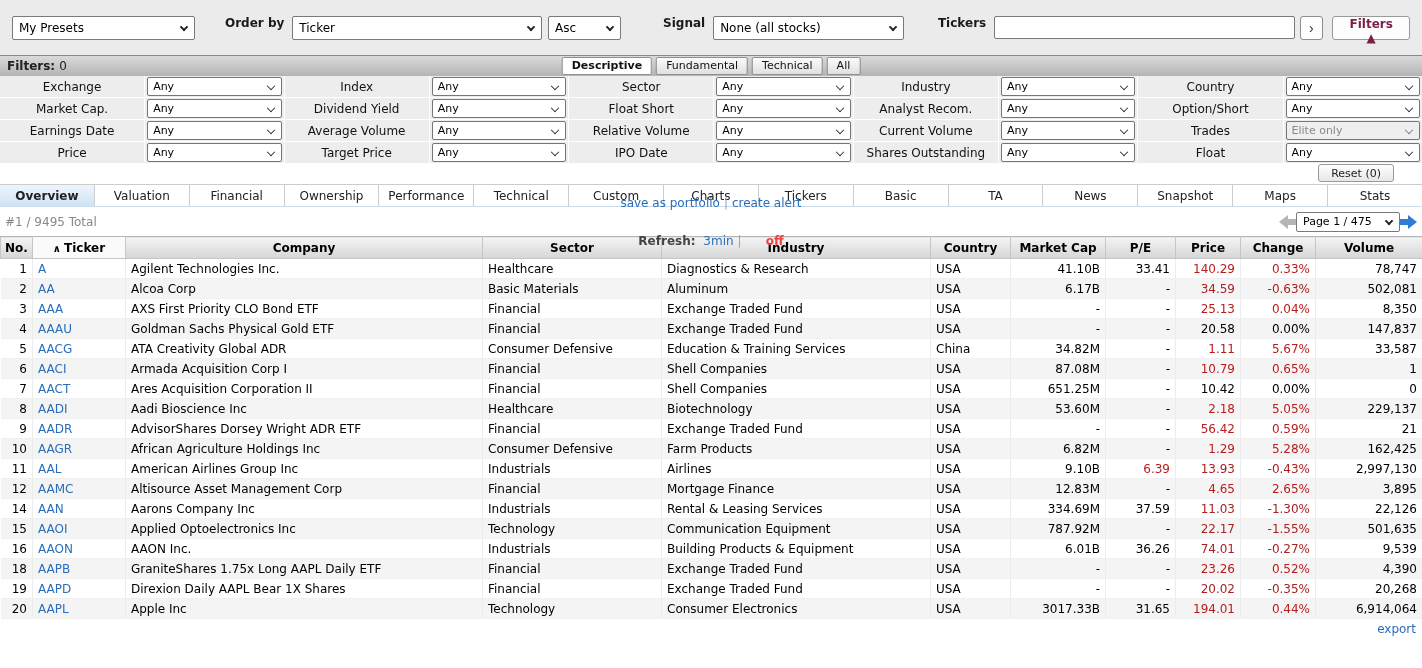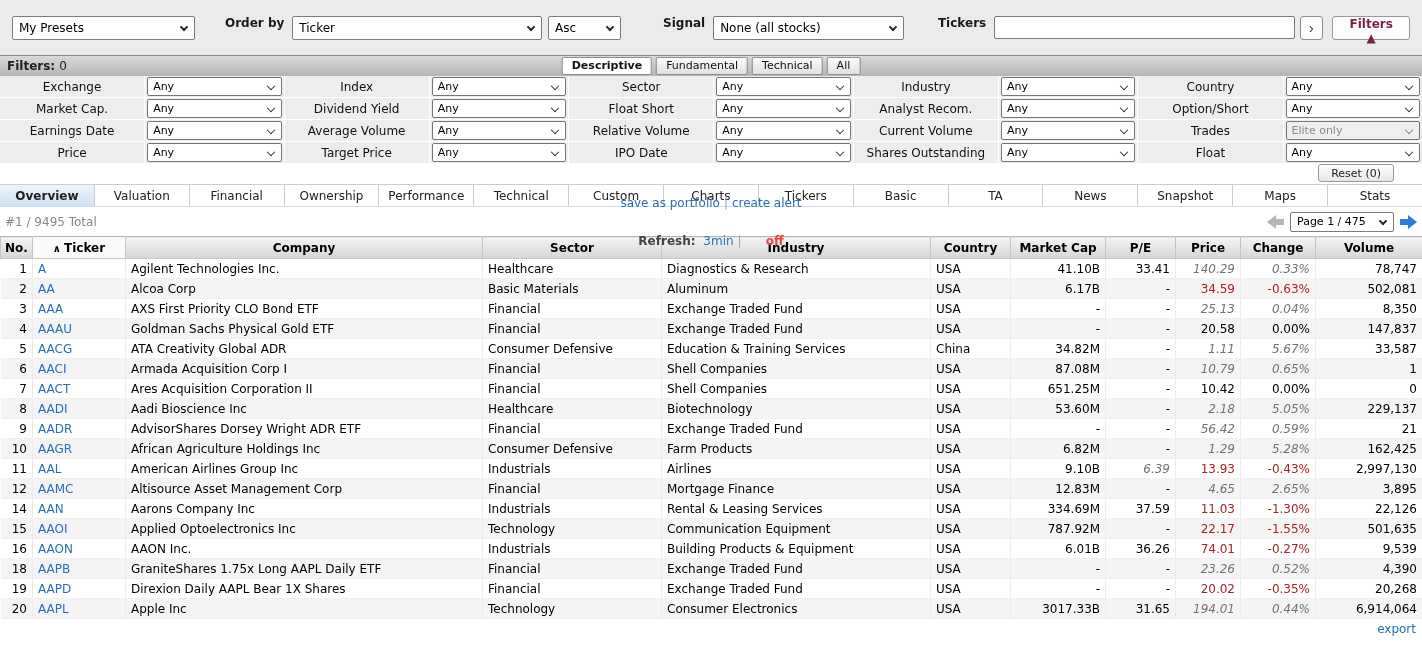--- a/index.html
+++ b/index.html
@@ -81,21 +81,21 @@
   .vtab.active { font-weight:bold; background:linear-gradient(#eef5fc,#cfe3f5); }
 
   
   .status-bar { height:29px; display:flex; align-items:center; padding:0 5px; position:relative; }
   .total-label { color:#888; }
   .center-group { position:absolute; left:50%; transform:translateX(-50%); display:flex; gap:24px; align-items:center; white-space:nowrap;flex-direction:column; }
   a.blue, .blue { color:#2a6db8; text-decoration:none; cursor:pointer; }
   .sep { color:#8aa8c8; margin:0 4px; }
   .refresh-label { font-weight:bold; color:#444; }
   .refresh-off { font-weight:bold; color:#ef4444;margin-left:20px; }
-  .pager { margin-left:auto; display:flex; align-items:center; gap:6px; }
+  .pager { margin-left:auto; display:flex; align-items:center; }
   .arr { display:flex; align-items:center; cursor:pointer; }
   .arr .shaft { width:8px; height:6px; }
   .arr .head  { width:0; height:0; border-top:7px solid transparent; border-bottom:7px solid transparent; }
   .arr.prev .head { border-right:9px solid #b5b5b5; }
   .arr.prev .shaft { background:#b5b5b5; }
   .arr.next .head { border-left:9px solid #2e7cd6; }
   .arr.next .shaft { background:#2e7cd6; }
   .page-select { width:104px; height:20px; font-size:11px; }
 
   
@@ -108,21 +108,21 @@
   }
   thead th.sorted { background:#fafafa; }
   .sort-ic { font-size:10px; margin-right:3px; }
   tbody td {
     height:20px; padding:0 5px; font-size:12px; white-space:nowrap; overflow:hidden;
     border-right:1px solid #ececec; border-bottom:1px solid #f0f0f0; background:#fff;
   }
   tbody tr:nth-child(even) td { background:#f4f4f4; }
   td.ar { text-align:right; }
   td a.tick { color:#2a6db8; text-decoration:none; cursor:pointer; }
-  .c-green { color:#737373;font-style:italic; }
+  .c-green { color:#b91c1c; }
   .c-red { color:#aa2222; }
 
   .footer { height:20px; display:flex; justify-content:flex-end; align-items:center; padding-right:6px; }
 </style>
 </head>
 <body>
 
 <div class="toolbar">
   <div class="select w186">
     <span>My Presets</span>

